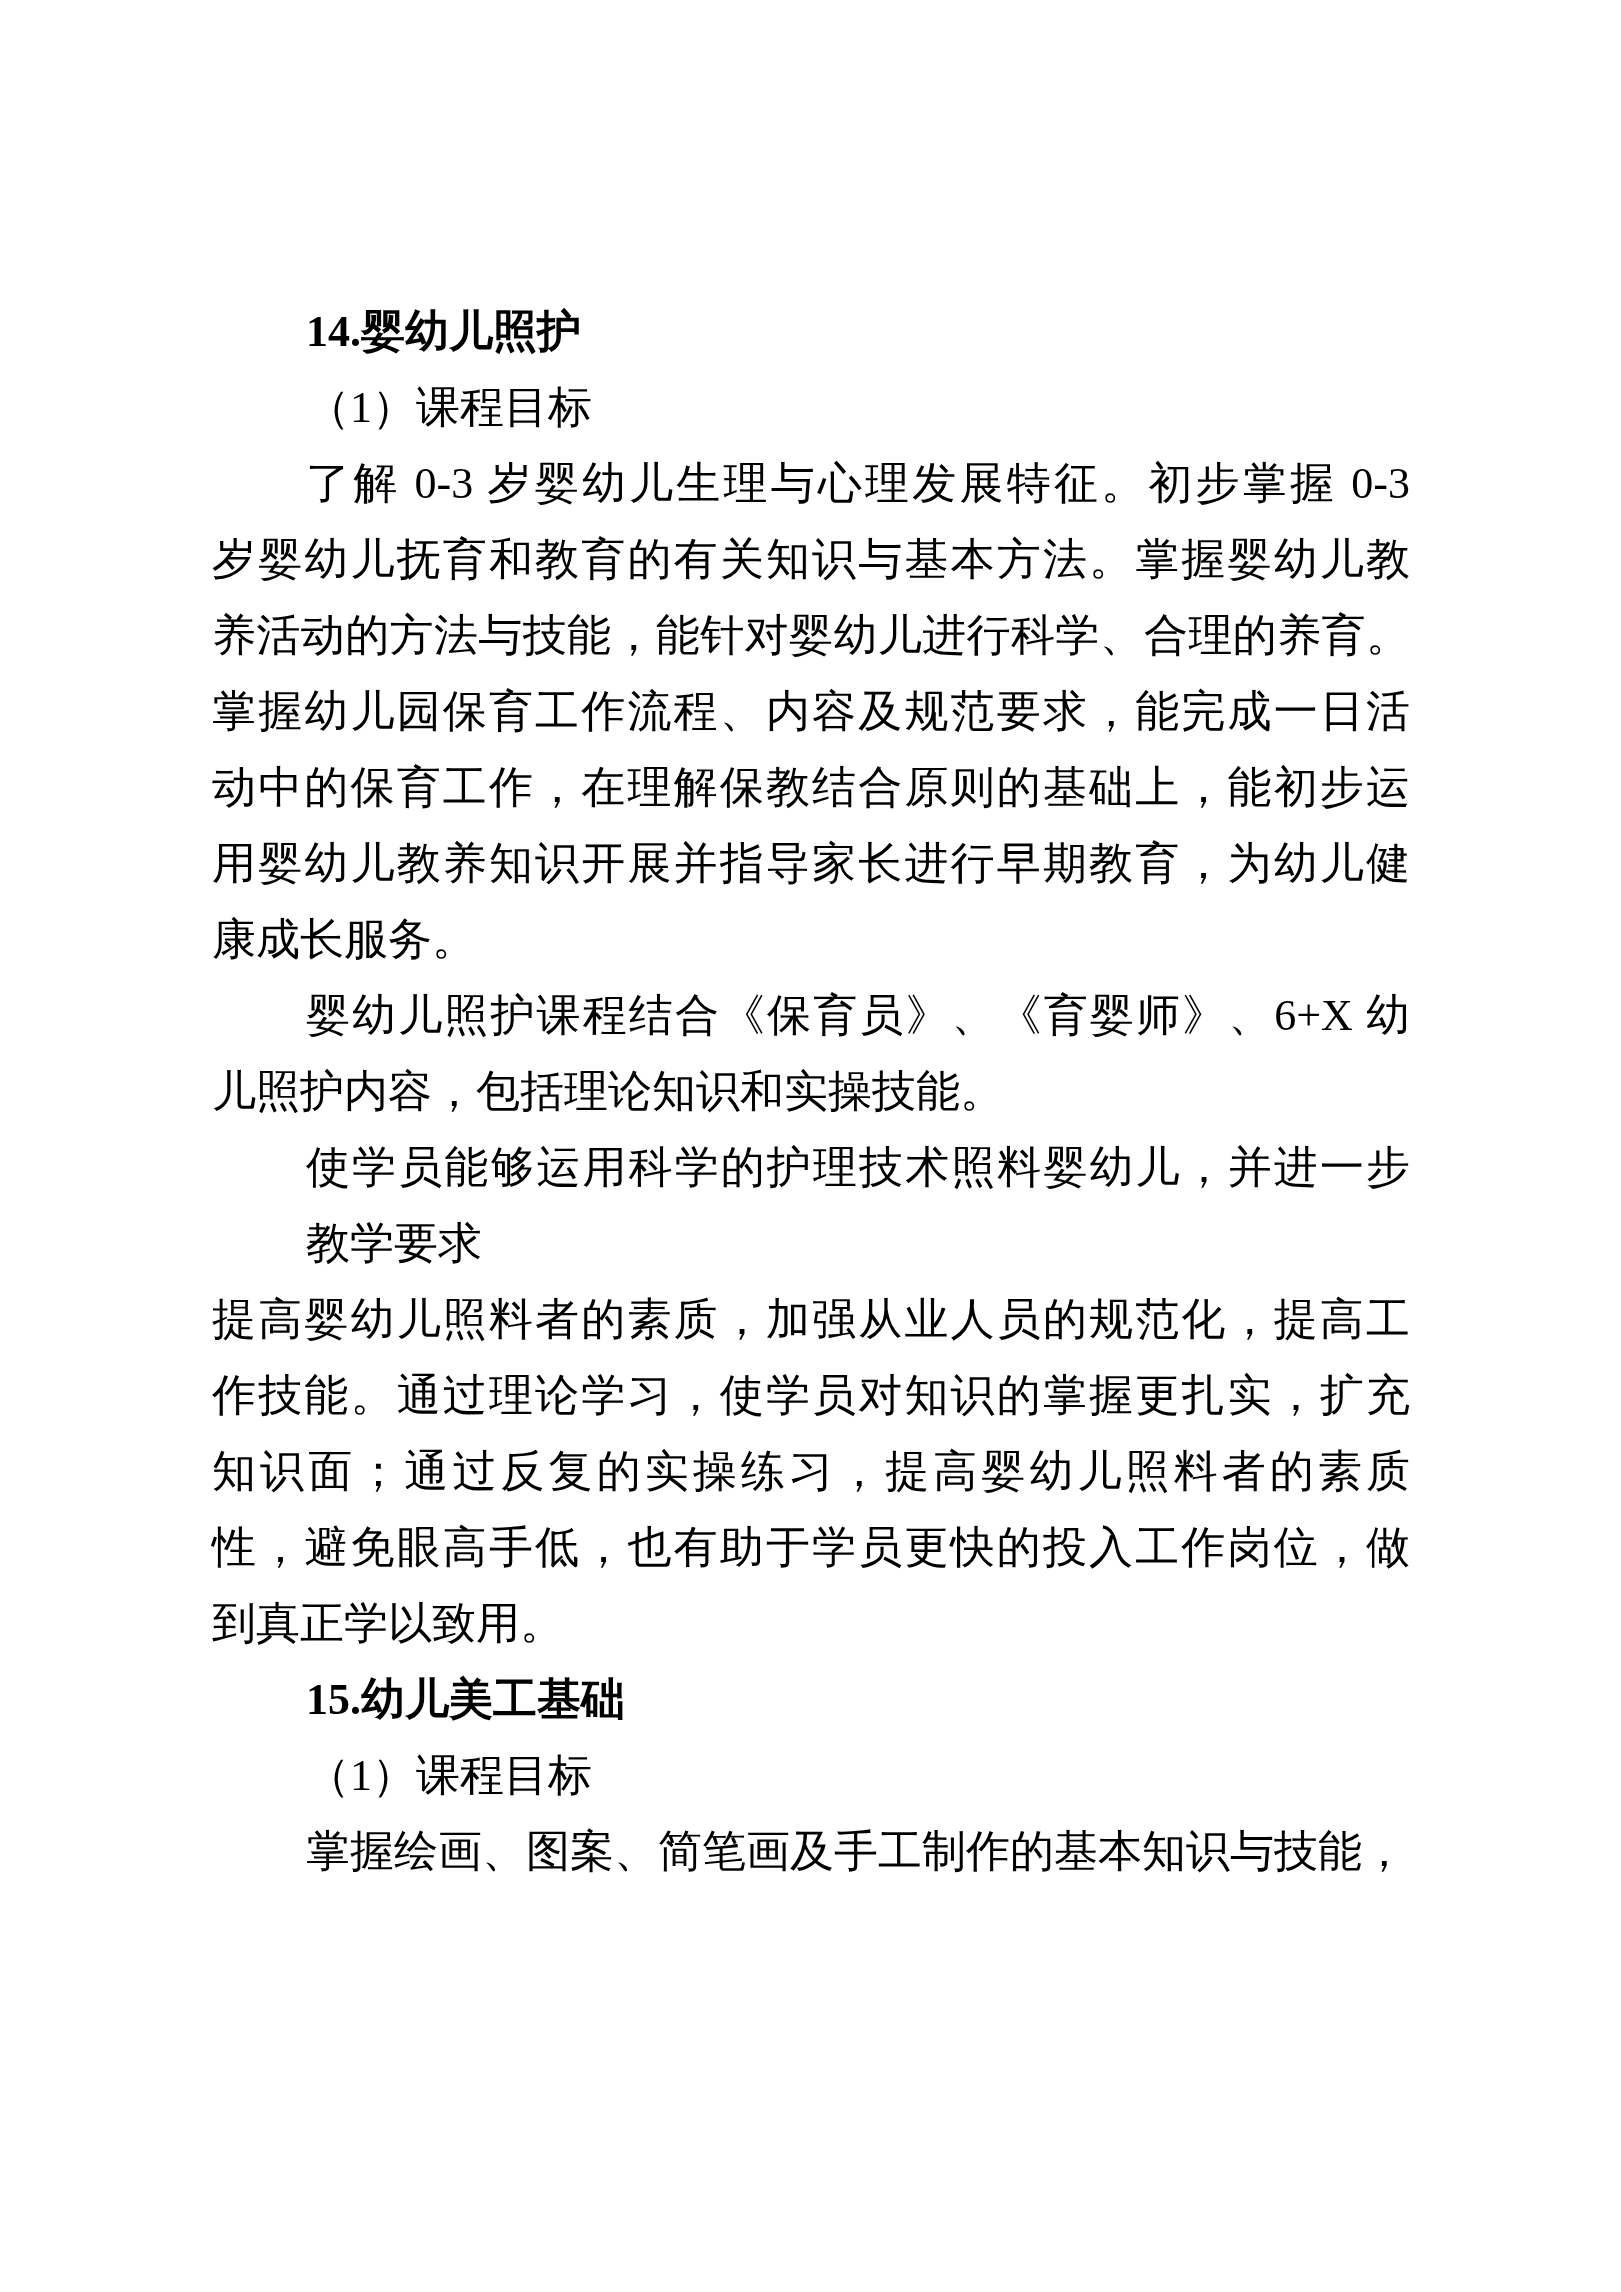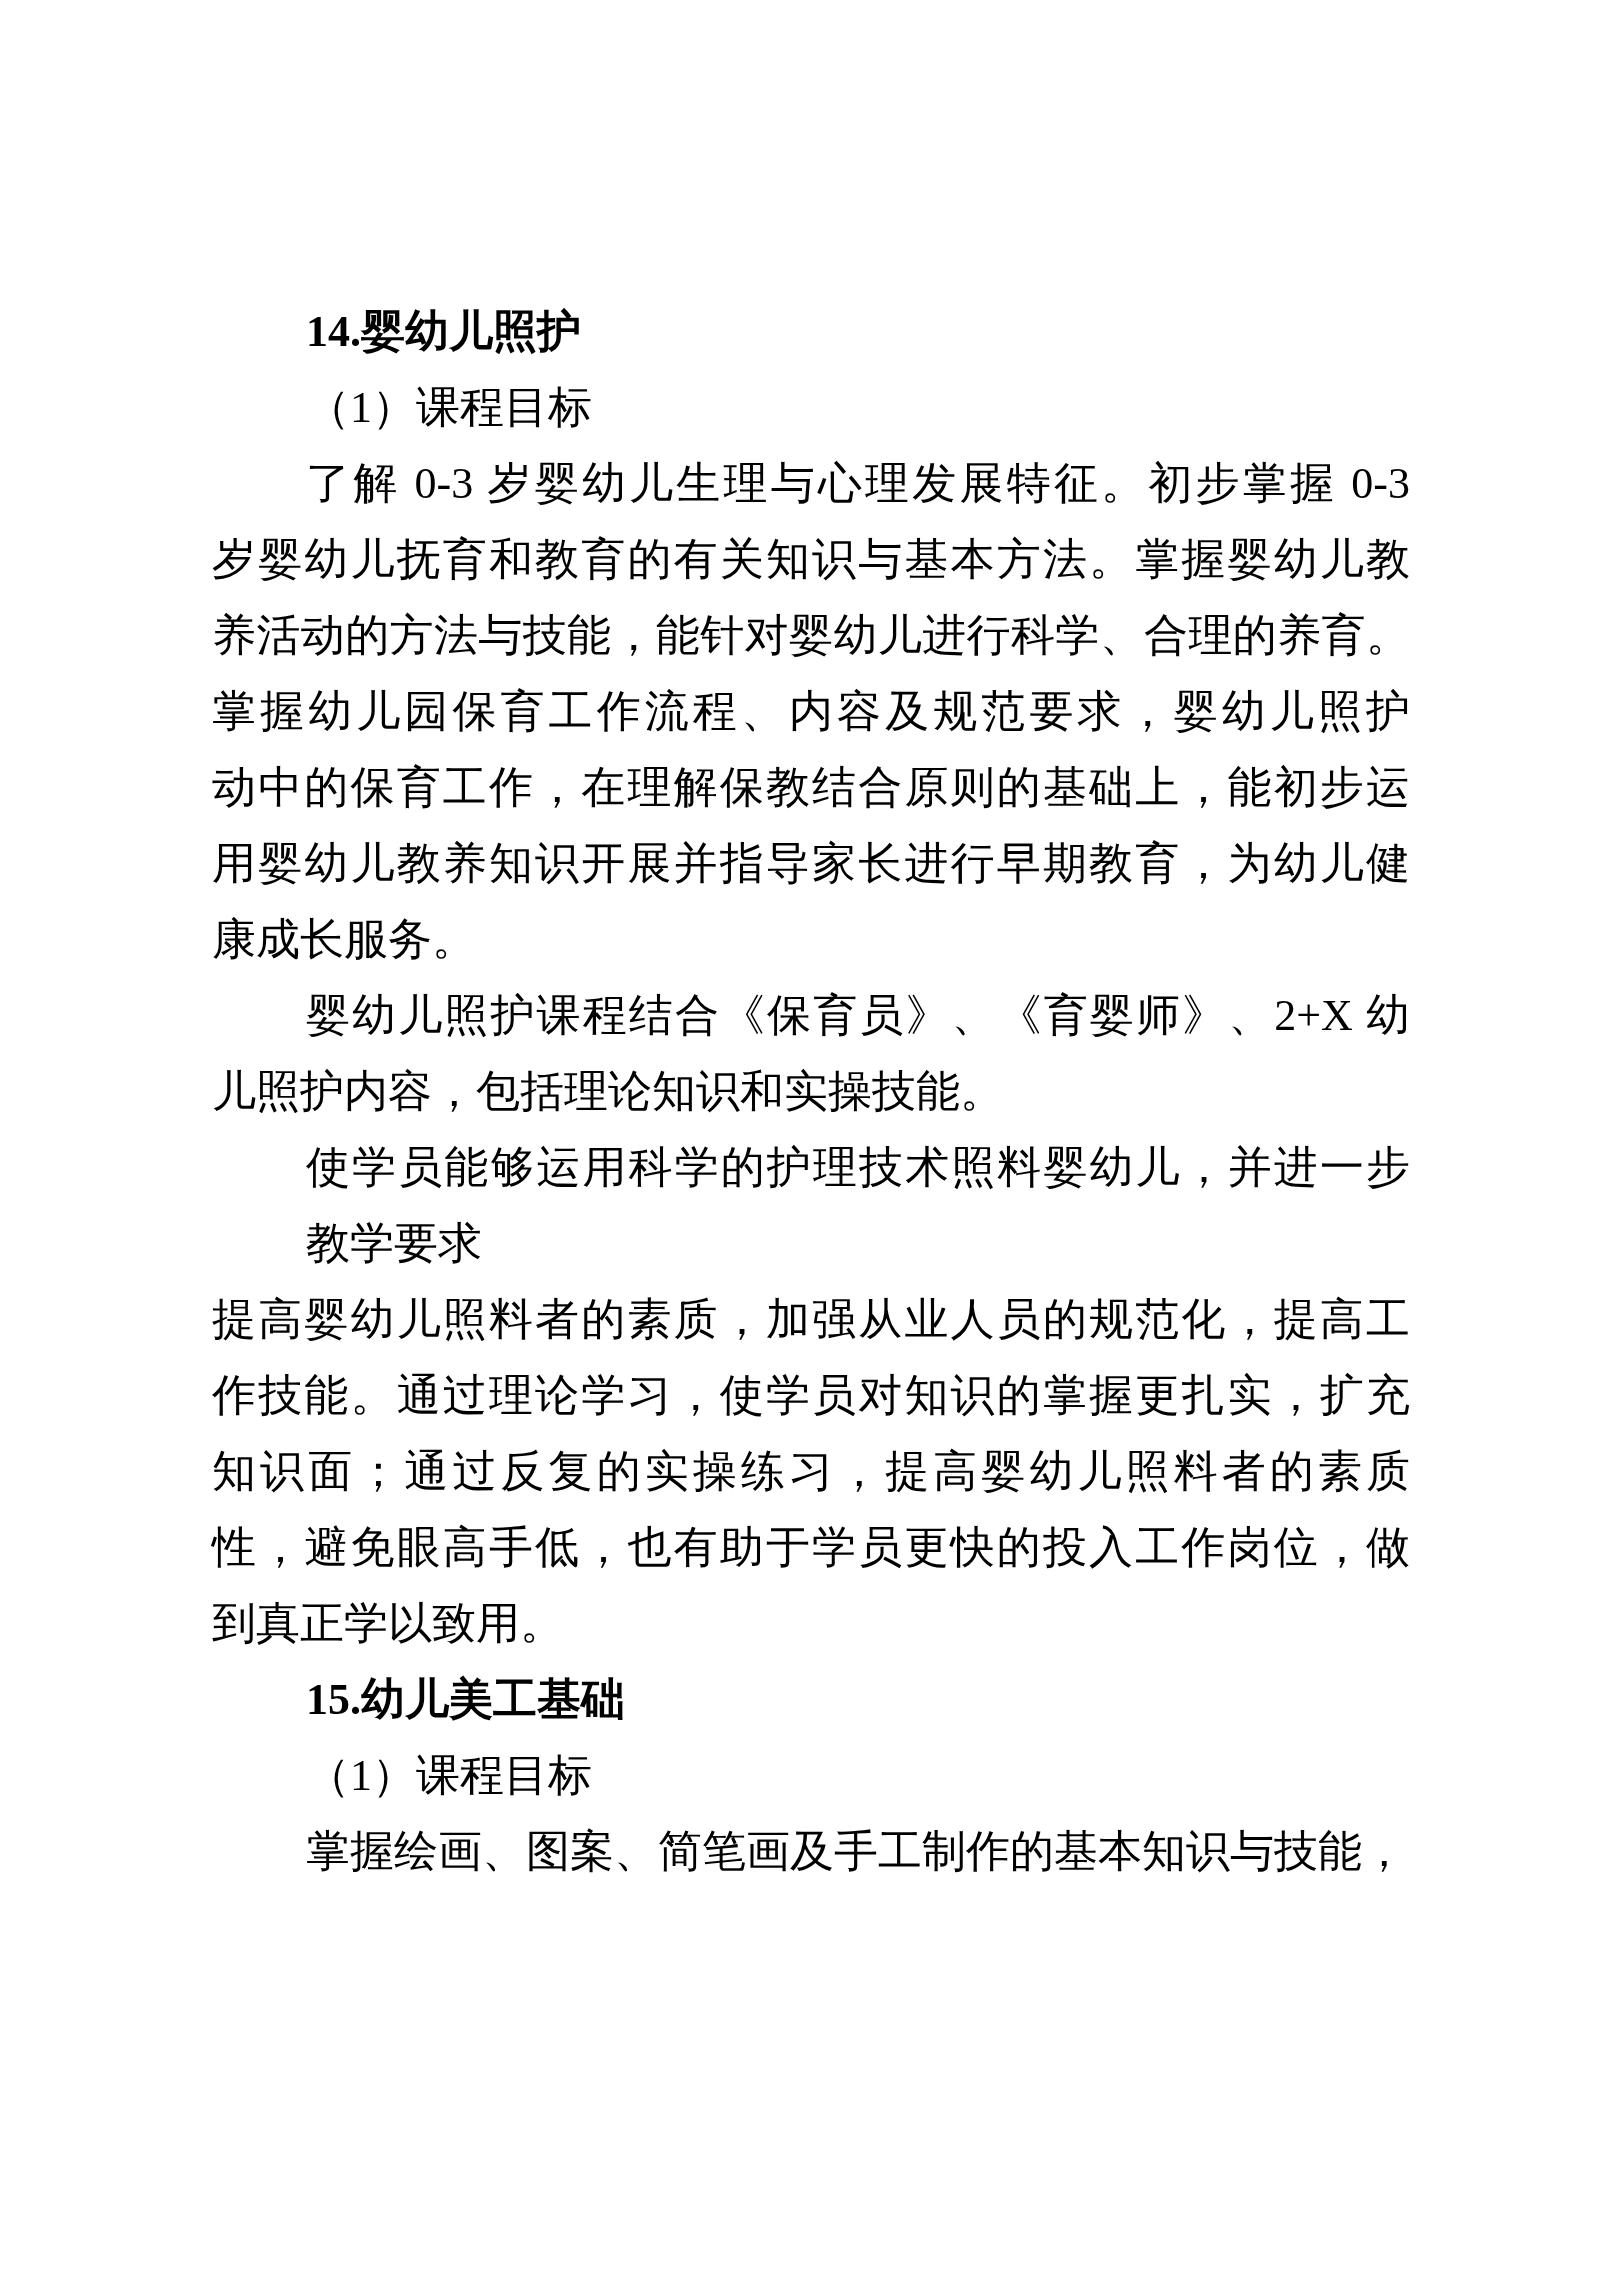--- a/index.html
+++ b/index.html
@@ -50,25 +50,25 @@
 </head>
 <body>
 
 <div class="page">
   <div class="doc">
     <div class="line b ind">14.婴幼儿照护</div>
     <div class="line ind">（1）课程目标</div>
     <div class="line ind j">了解 0-3 岁婴幼儿生理与心理发展特征。初步掌握 0-3</div>
     <div class="line j">岁婴幼儿抚育和教育的有关知识与基本方法。掌握婴幼儿教</div>
     <div class="line j">养活动的方法与技能，能针对婴幼儿进行科学、合理的养育。</div>
-    <div class="line j">掌握幼儿园保育工作流程、内容及规范要求，婴幼儿照护</div>
+    <div class="line j">掌握幼儿园保育工作流程、内容及规范要求，能完成一日活</div>
     <div class="line j">动中的保育工作，在理解保教结合原则的基础上，能初步运</div>
     <div class="line j">用婴幼儿教养知识开展并指导家长进行早期教育，为幼儿健</div>
     <div class="line">康成长服务。</div>
-    <div class="line ind j">婴幼儿照护课程结合《保育员》、《育婴师》、2+X 幼</div>
+    <div class="line ind j">婴幼儿照护课程结合《保育员》、《育婴师》、6+X 幼</div>
     <div class="line">儿照护内容，包括理论知识和实操技能。</div>
     <div class="line ind j">使学员能够运用科学的护理技术照料婴幼儿，并进一步</div>
     <div class="line ind">教学要求</div>
     <div class="line j">提高婴幼儿照料者的素质，加强从业人员的规范化，提高工</div>
     <div class="line j">作技能。通过理论学习，使学员对知识的掌握更扎实，扩充</div>
     <div class="line j">知识面；通过反复的实操练习，提高婴幼儿照料者的素质</div>
     <div class="line j">性，避免眼高手低，也有助于学员更快的投入工作岗位，做</div>
     <div class="line">到真正学以致用。</div>
     <div class="line b ind">15.幼儿美工基础</div>
     <div class="line ind">（1）课程目标</div>

